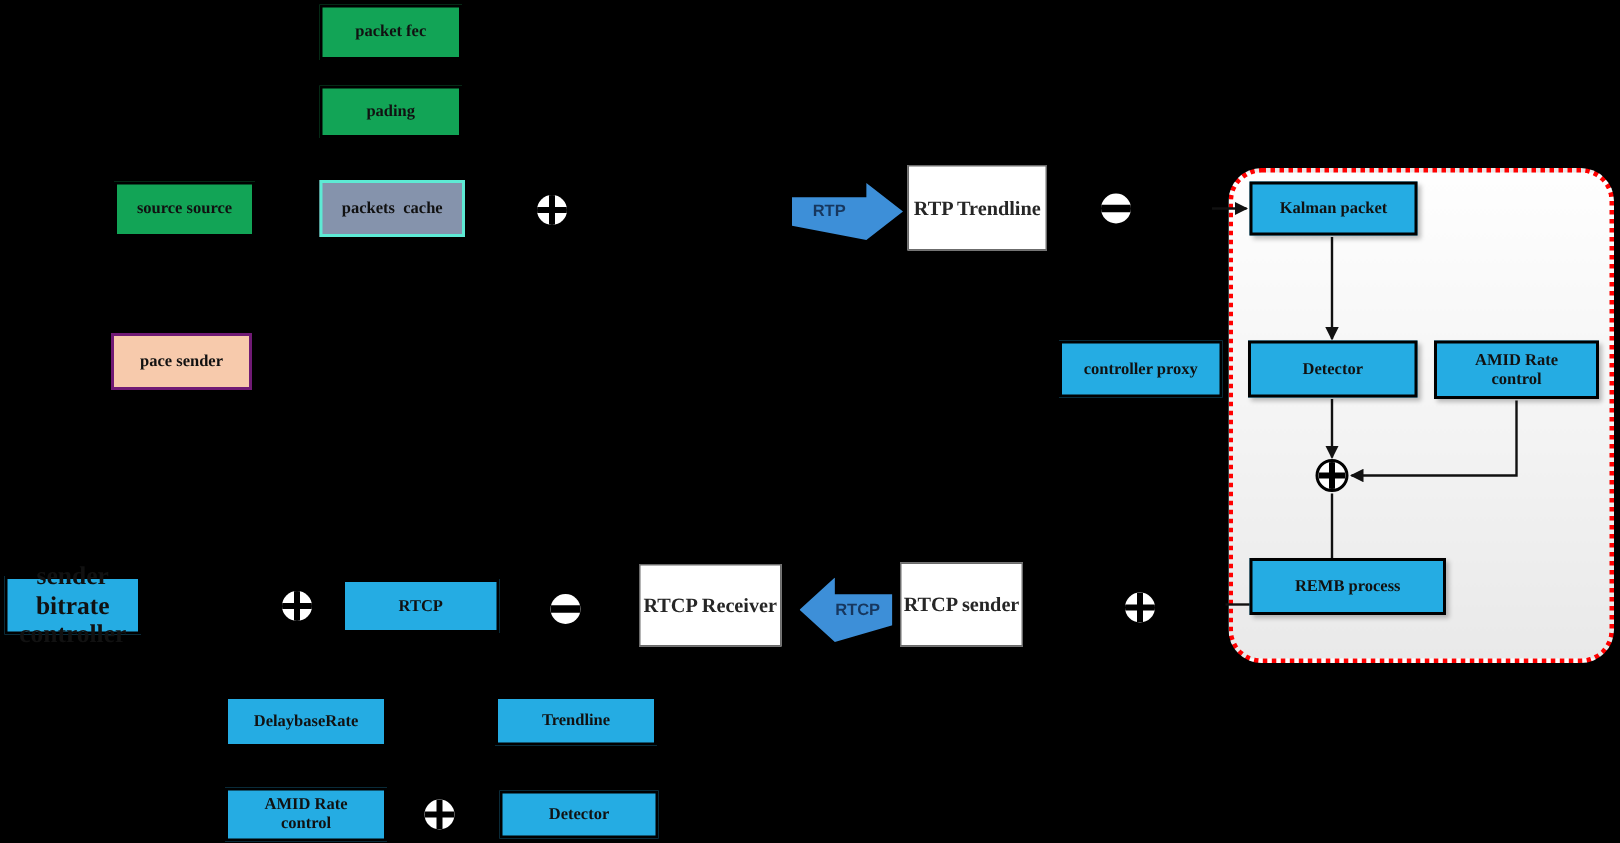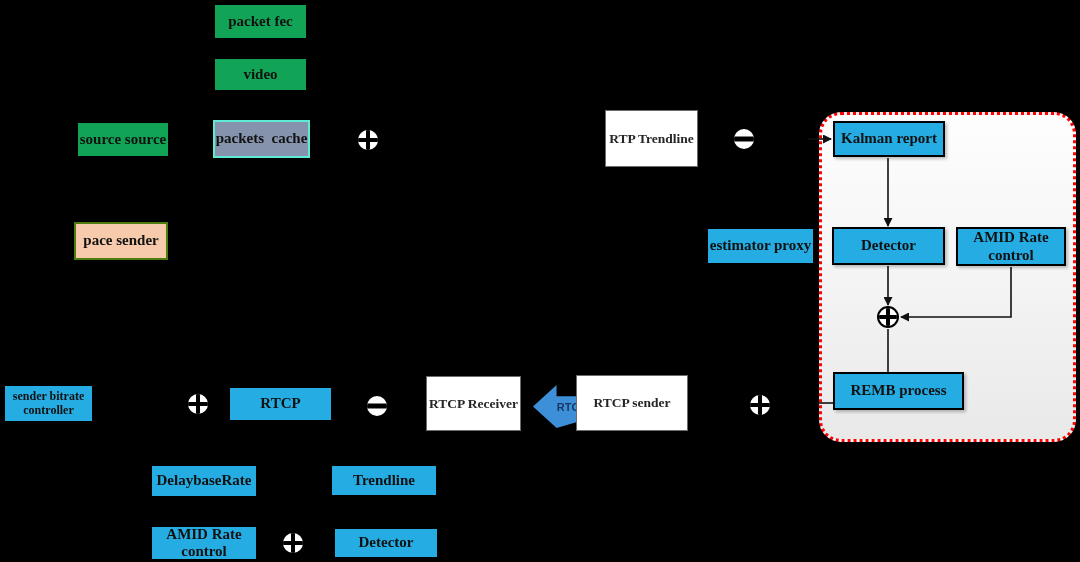--- a/index.html
+++ b/index.html
@@ -9,32 +9,32 @@
     background:var(--background,#000);
     overflow:hidden;
     font-family:"Liberation Serif","DejaVu Serif",serif;
   }
   .box{
     position:absolute;
     box-sizing:border-box;
     display:flex;align-items:center;justify-content:center;
     text-align:center;
     font-weight:700;
-    font-size:15px;
+    font-size:11px;
     color:#111;
     line-height:1.15;
     z-index:3;
   }
   .box span{white-space:pre-line;}
   .green{background:var(--green,#12A456);border:2px solid #000;}
   .gray {background:var(--gray,#8593AC);border:2px solid #5eead4;}
-  .pink {background:var(--pink,#F7CAAC);border:2px solid #4d7c0f;justify-content:center;}
+  .pink {background:var(--pink,#F7CAAC);border:2px solid #701a75;justify-content:center;}
   .blue {background:var(--blue,#25ACE3);border:2px solid #000;}
   .white{background:#fff;border:1px solid #6b6b6b;color:#262626;font-size:13.5px;}
-  .small-text{font-size:12px;}
+  .small-text{font-size:17px;}
   .panel-box{box-shadow:2px 2px 3px rgba(0,0,0,.25);}
 
   
   .panel{
     position:absolute;
     left:819px;top:112px;width:257px;height:330px;
     box-sizing:border-box;
     background:linear-gradient(180deg,#fefefe 0%,#f3f3f3 55%,#e9e9e9 100%);
     border:3px dotted var(--panel-border,#FF0000);
     border-radius:22px;
@@ -93,46 +93,49 @@
     <line x1="888" y1="266" x2="888" y2="305" stroke="#111" stroke-width="1.6" marker-end="url(#ah)"></line>
     <polyline points="1011,267 1011,317 901,317" fill="none" stroke="#111" stroke-width="1.6" marker-end="url(#ah)"></polyline>
     <line x1="888" y1="329" x2="888" y2="382" stroke="#111" stroke-width="1.6" marker-end="url(#ah)"></line>
     <line x1="817" y1="403" x2="834" y2="403" stroke="#111" stroke-width="1.6"></line>
   </svg>
 
   <div class="box green" style="left:213px;top:3px;width:95px;height:37px">
     <span>packet fec</span>
   </div>
   <div class="box green" style="left:213px;top:57px;width:95px;height:35px">
-    <span>video</span>
+    <span>pading</span>
   </div>
   <div class="box green" style="left:76px;top:121px;width:94px;height:37px">
     <span>source source</span>
   </div>
   <div class="box gray" style="left:213px;top:120px;width:97px;height:38px">
     <span>packets&nbsp;&nbsp;cache</span>
   </div>
   <div class="op plus" style="left:358px;top:130px"></div>
 
+  <div class="block-arrow arrow-right" style="left:528px;top:122px;width:74px;height:38px">
+    <span class="arrow-label">RTP</span>
+  </div>
 
   <div class="box white" style="left:605px;top:110px;width:93px;height:57px">
     <span>RTP Trendline</span>
   </div>
   <div class="op minus" style="left:734px;top:129px"></div>
 
   <div class="box pink" style="left:74px;top:222px;width:94px;height:38px">
     <span>pace sender</span>
   </div>
 
   <div class="box blue" style="left:706px;top:227px;width:109px;height:38px">
-    <span>estimator proxy</span>
+    <span>controller proxy</span>
   </div>
 
   <div class="box blue panel-box" style="left:833px;top:121px;width:112px;height:36px">
-    <span>Kalman report</span>
+    <span>Kalman packet</span>
   </div>
   <div class="box blue panel-box" style="left:832px;top:227px;width:113px;height:38px">
     <span>Detector</span>
   </div>
   <div class="box blue panel-box" style="left:956px;top:227px;width:110px;height:39px">
     <span>AMID Rate
 control</span>
   </div>
   <div class="op plus ring" style="left:877px;top:306px"></div>
   <div class="box blue panel-box" style="left:833px;top:372px;width:131px;height:38px">
@@ -149,21 +152,21 @@
   </div>
   <div class="op minus" style="left:367px;top:396px"></div>
   <div class="box white" style="left:426px;top:376px;width:95px;height:55px">
     <span>RTCP Receiver</span>
   </div>
 
   <div class="block-arrow arrow-left" style="left:533px;top:385px;width:62px;height:43px">
     <span class="arrow-label">RTCP</span>
   </div>
 
-  <div class="box white" style="left:576px;top:375px;width:112px;height:56px">
+  <div class="box white" style="left:600px;top:375px;width:82px;height:56px">
     <span>RTCP sender</span>
   </div>
   <div class="op plus" style="left:750px;top:395px"></div>
 
   <div class="box blue" style="left:150px;top:464px;width:108px;height:34px">
     <span>DelaybaseRate</span>
   </div>
   <div class="box blue" style="left:330px;top:464px;width:108px;height:33px">
     <span>Trendline</span>
   </div>

